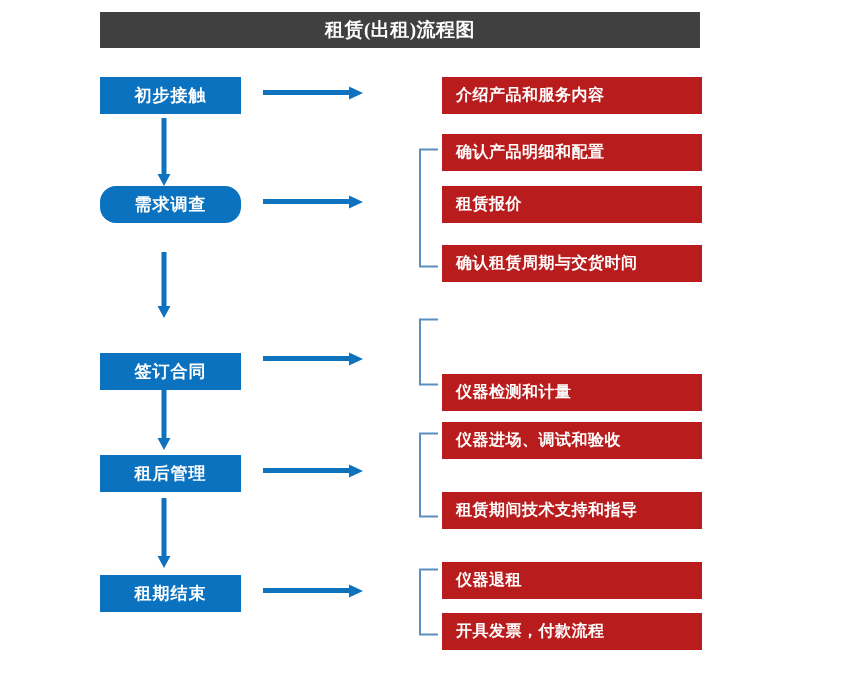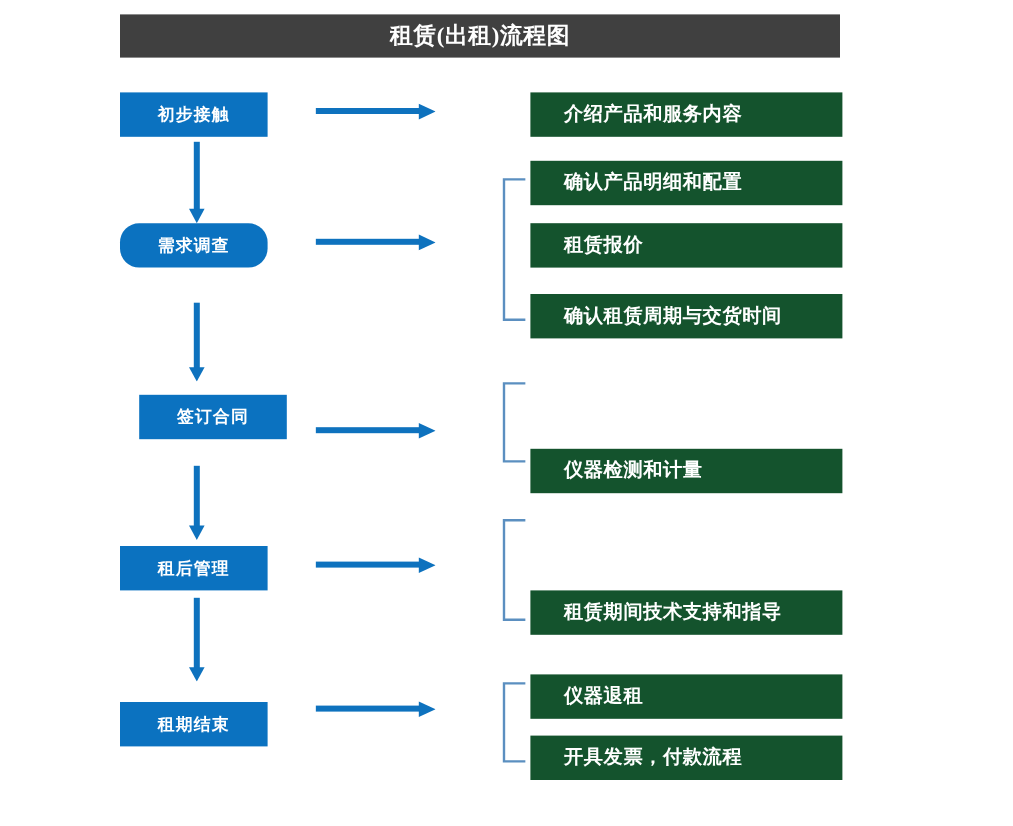--- a/index.html
+++ b/index.html
@@ -34,45 +34,45 @@
     display: flex;
     align-items: center;
     justify-content: center;
     letter-spacing: 0.5px;
   }
 
   
   .stage-box {
     position: absolute;
     left: 100px;
-    width: 123px;
+    width: 141px;
     height: 37px;
     background: #0B72C0;
     color: #ffffff;
-    font-size: 14px;
+    font-size: 17px;
     font-weight: bold;
     display: flex;
     align-items: center;
     justify-content: center;
     letter-spacing: 1px;
   }
 
   
   .detail-box {
     position: absolute;
     left: 442px;
     width: 260px;
     height: 37px;
-    background: #14532d;
+    background: #b91c1c;
     color: #ffffff;
     font-size: 16px;
     font-weight: bold;
     display: flex;
     align-items: center;
-    padding-left: 28px;
+    padding-left: 14px;
     box-sizing: border-box;
     letter-spacing: 0.5px;
   }
 
   
   .h-arrow {
     position: absolute;
     left: 263px;
     width: 100px;
     height: 18px;
@@ -124,21 +124,21 @@
 
   <div class="detail-box" style="top:134px;">确认产品明细和配置</div>
   <div class="detail-box" style="top:186px;">租赁报价</div>
   <div class="detail-box" style="top:245px;">确认租赁周期与交货时间</div>
 
   <svg class="v-arrow" style="top:252px;height:66px;" viewBox="0 0 18 66">
     <rect x="6.5" y="0" width="5" height="56" fill="#0E72BE"></rect>
     <polygon points="2.5,54 15.5,54 9,66" fill="#0E72BE"></polygon>
   </svg>
 
-  <div class="stage-box" style="top:329px;margin-left:16px;">签订合同</div>
+  <div class="stage-box" style="top:353px;">签订合同</div>
 
   <svg class="h-arrow" style="top:350px;" viewBox="0 0 100 18">
     <rect x="0" y="6" width="88" height="5" fill="#0E72BE"></rect>
     <polygon points="86,2.5 100,9 86,15.5" fill="#0E72BE"></polygon>
   </svg>
 
   <svg class="bracket" style="top:318px;height:68px;" viewBox="0 0 20 68">
     <path d="M20 1.5 L2 1.5 L2 66.5 L20 66.5" fill="none" stroke="#5B8FC0" stroke-width="2"></path>
   </svg>
 
@@ -153,28 +153,29 @@
 
   <svg class="h-arrow" style="top:462px;" viewBox="0 0 100 18">
     <rect x="0" y="6" width="88" height="5" fill="#0E72BE"></rect>
     <polygon points="86,2.5 100,9 86,15.5" fill="#0E72BE"></polygon>
   </svg>
 
   <svg class="bracket" style="top:432px;height:86px;" viewBox="0 0 20 86">
     <path d="M20 1.5 L2 1.5 L2 84.5 L20 84.5" fill="none" stroke="#5B8FC0" stroke-width="2"></path>
   </svg>
 
+  <div class="detail-box" style="top:422px;">仪器进场、调试和验收</div>
   <div class="detail-box" style="top:492px;">租赁期间技术支持和指导</div>
 
   <svg class="v-arrow" style="top:498px;height:70px;" viewBox="0 0 18 70">
     <rect x="6.5" y="0" width="5" height="60" fill="#0E72BE"></rect>
     <polygon points="2.5,58 15.5,58 9,70" fill="#0E72BE"></polygon>
   </svg>
 
-  <div class="stage-box" style="top:575px;margin-top:10px;">租期结束</div>
+  <div class="stage-box" style="top:575px;">租期结束</div>
 
   <svg class="h-arrow" style="top:582px;" viewBox="0 0 100 18">
     <rect x="0" y="6" width="88" height="5" fill="#0E72BE"></rect>
     <polygon points="86,2.5 100,9 86,15.5" fill="#0E72BE"></polygon>
   </svg>
 
   <svg class="bracket" style="top:568px;height:68px;" viewBox="0 0 20 68">
     <path d="M20 1.5 L2 1.5 L2 66.5 L20 66.5" fill="none" stroke="#5B8FC0" stroke-width="2"></path>
   </svg>
 

